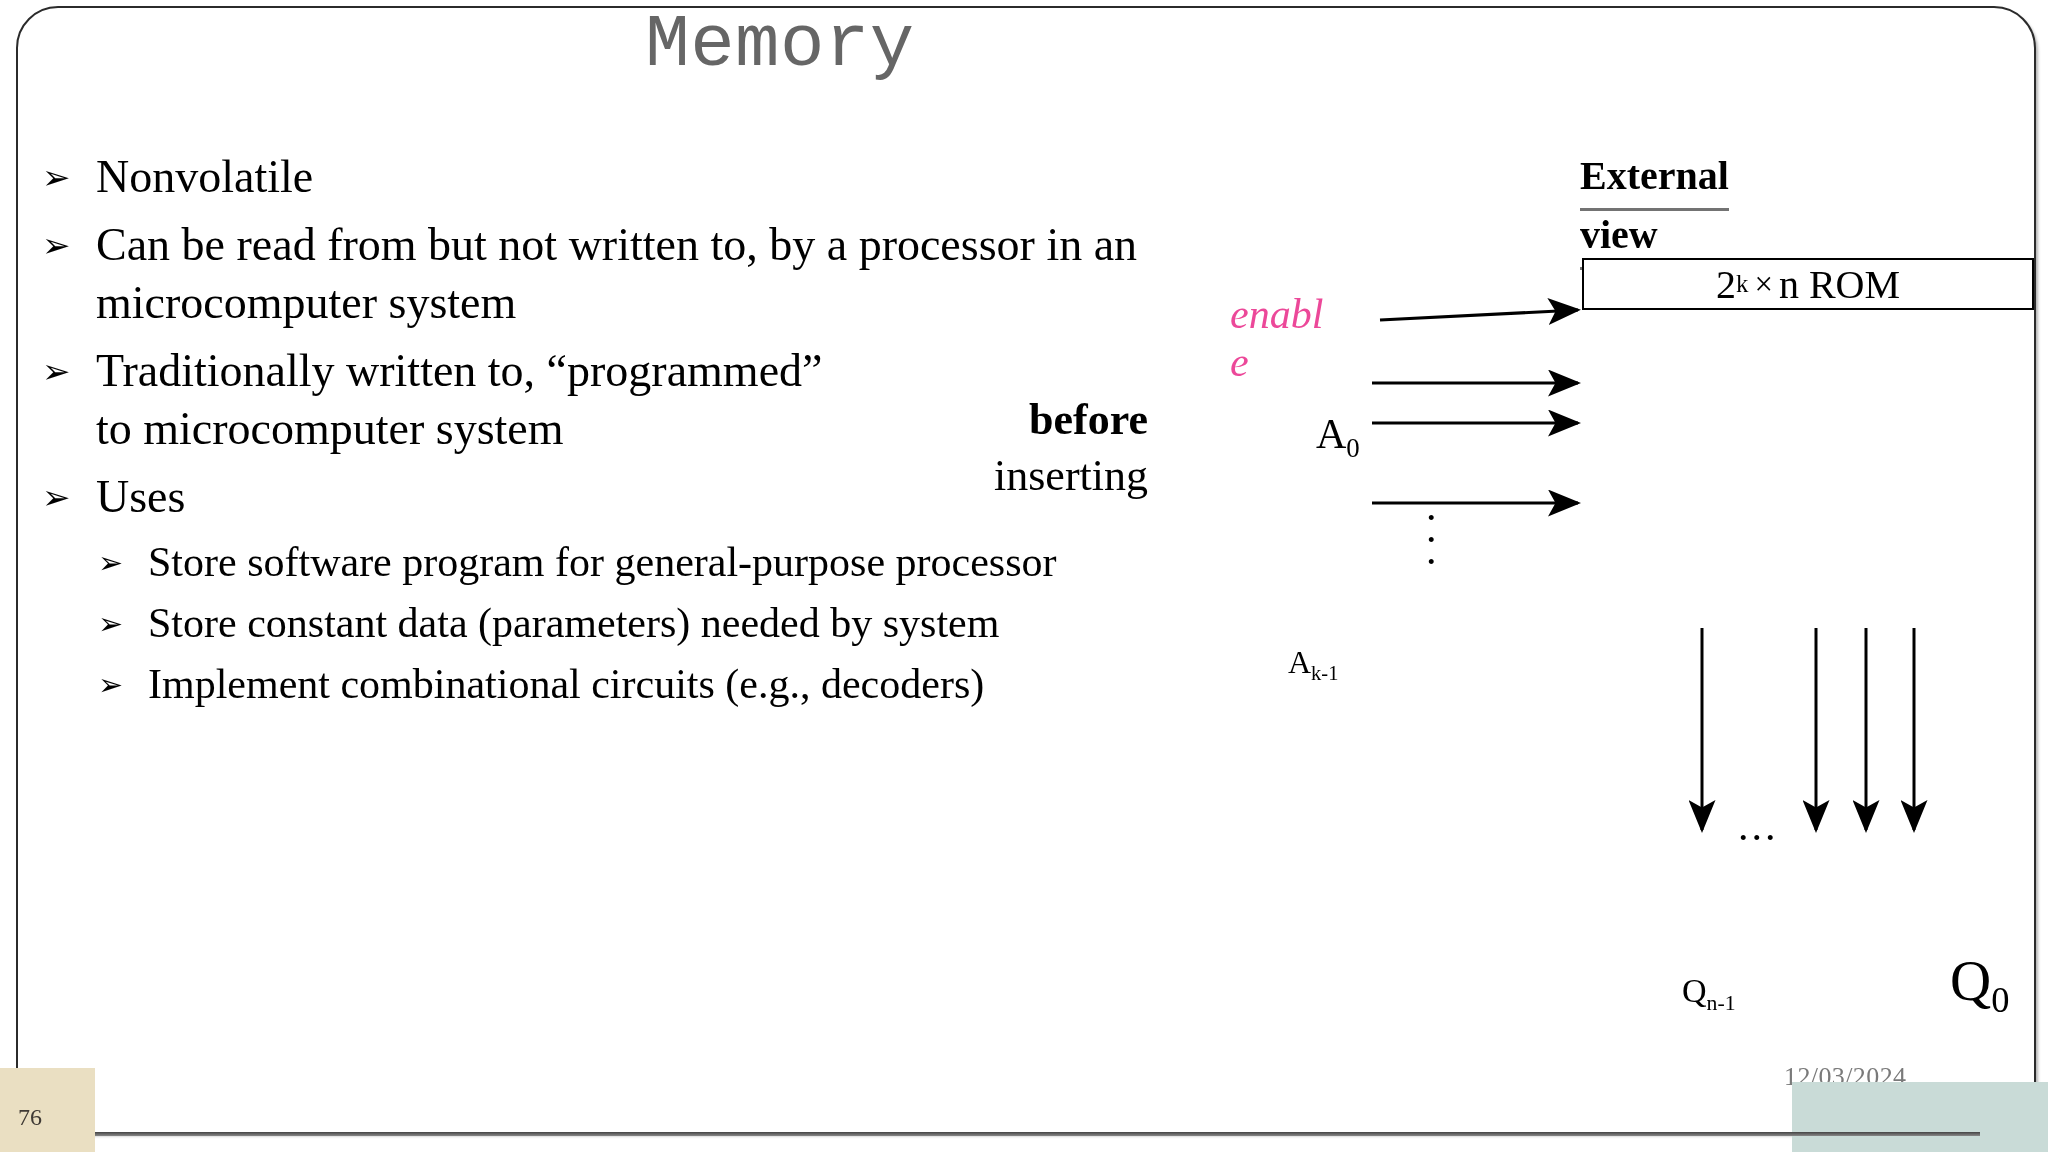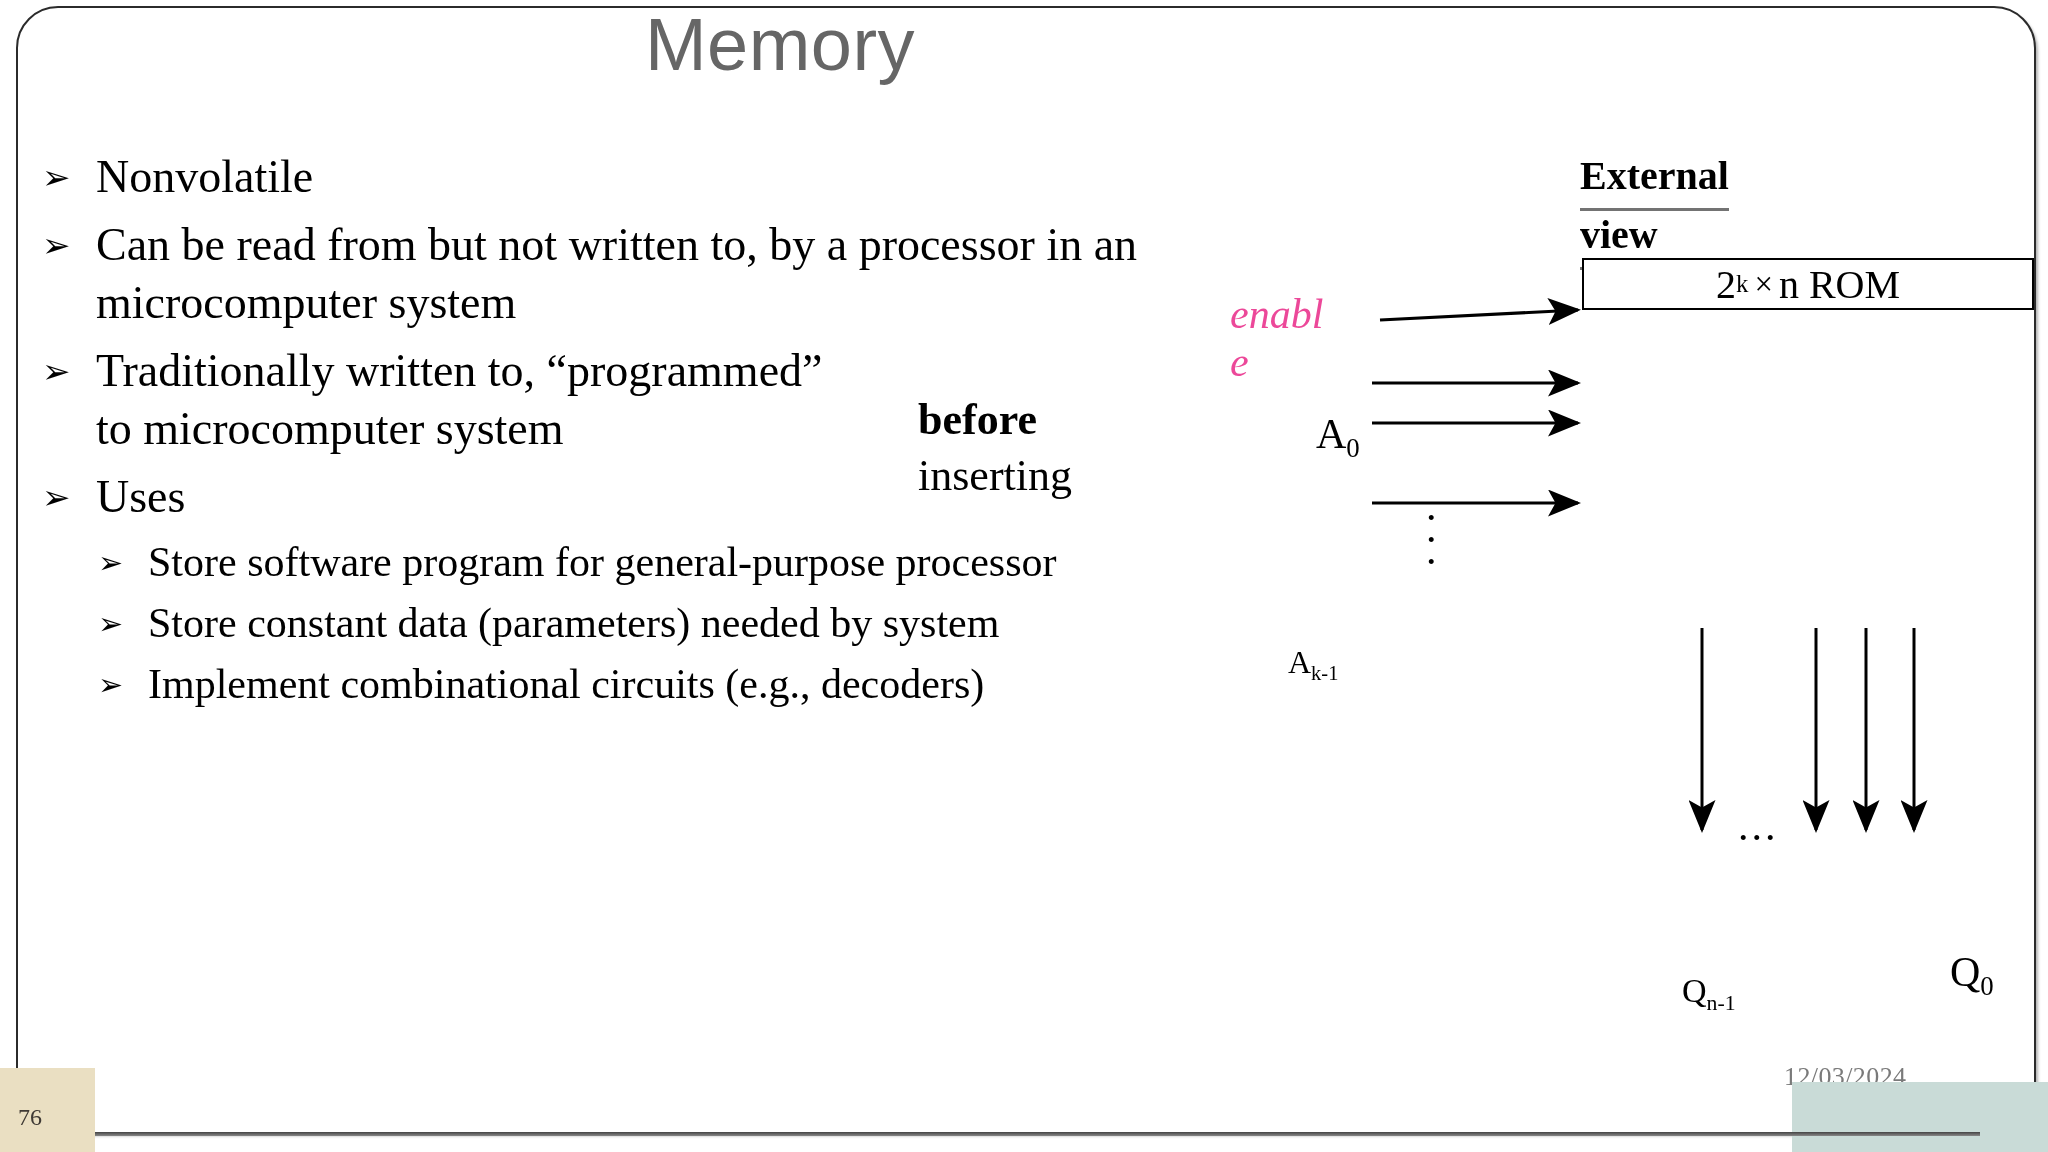--- a/index.html
+++ b/index.html
@@ -25,21 +25,21 @@
     background: transparent;
     box-shadow: 3px 3px 3px -1px rgba(0,0,0,0.30);
   }
 
   
   .title {
     position: absolute;
     left: 0; top: 8px;
     width: 1560px;
     text-align: center;
-    font-family: Liberation Sans, sans-serif;
+    font-family: Liberation Mono, monospace;
     font-size: 74px;
     font-weight: 400;
     color: #666666;
     letter-spacing: 0.5px;
     line-height: 1.0;
   }
 
   
   .bullets {
     position: absolute;
@@ -75,21 +75,21 @@
   .lvl2 .txt  { font-size: 42px; }
 
   
   .overlap-box {
     position: absolute;
     left: 918px; top: 392px;
     width: 230px;
     font-size: 44px;
     line-height: 1.27;
     color: #000;
-    text-align: left;
+    text-align: right;
   }
   .overlap-box .b { font-weight: 700; }
 
   
   .diagram {
     position: absolute;
     left: 1230px; top: 130px;
     width: 810px; height: 830px;
   }
 
@@ -149,21 +149,21 @@
   sub { font-size: 0.64em; vertical-align: sub; }
 
   .qn-label {
     position: absolute;
     left: 452px; top: 842px;
     font-size: 34px; color: #000;
   }
   .q0-label {
     position: absolute;
     left: 720px; top: 818px;
-    font-size: 42px; color: #000;
+    font-size: 57px; color: #000;
   }
 
   .dots-v {
     position: absolute;
     left: 196px; top: 366px;
     font-size: 42px; line-height: 0.52;
     color: #000;
     letter-spacing: 0;
   }
   .dots-v i { display:block; font-style: normal; }

